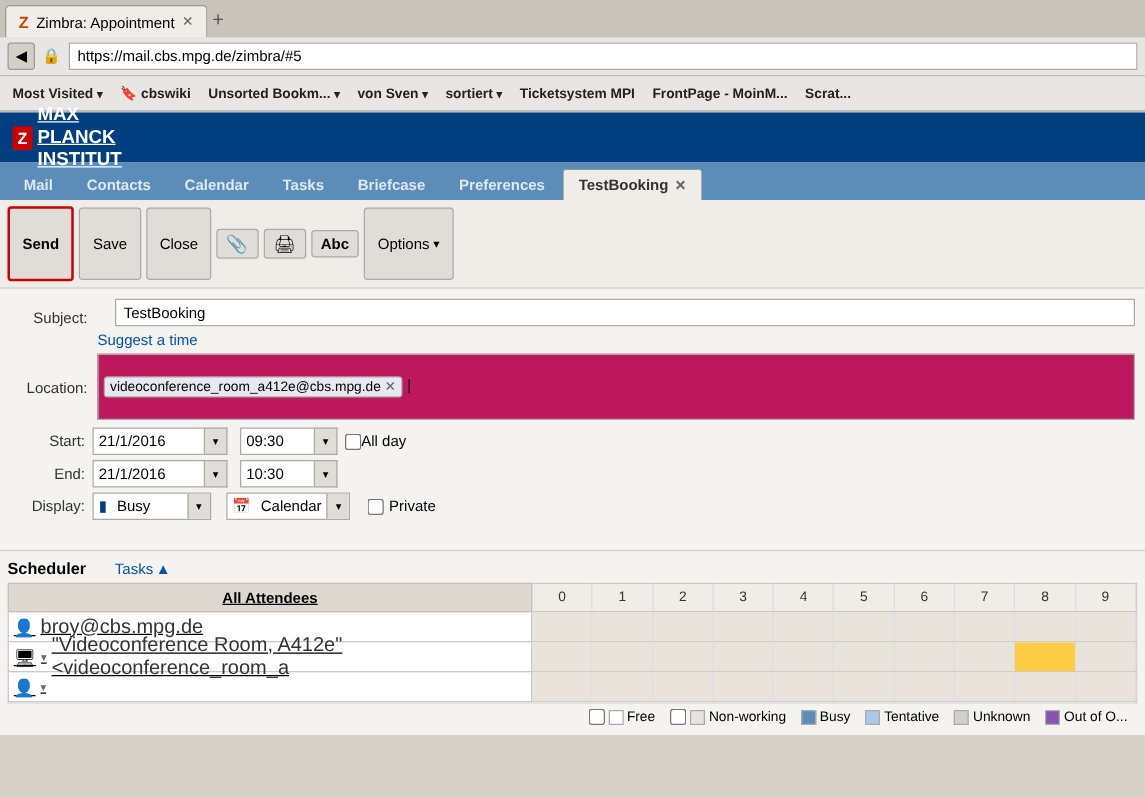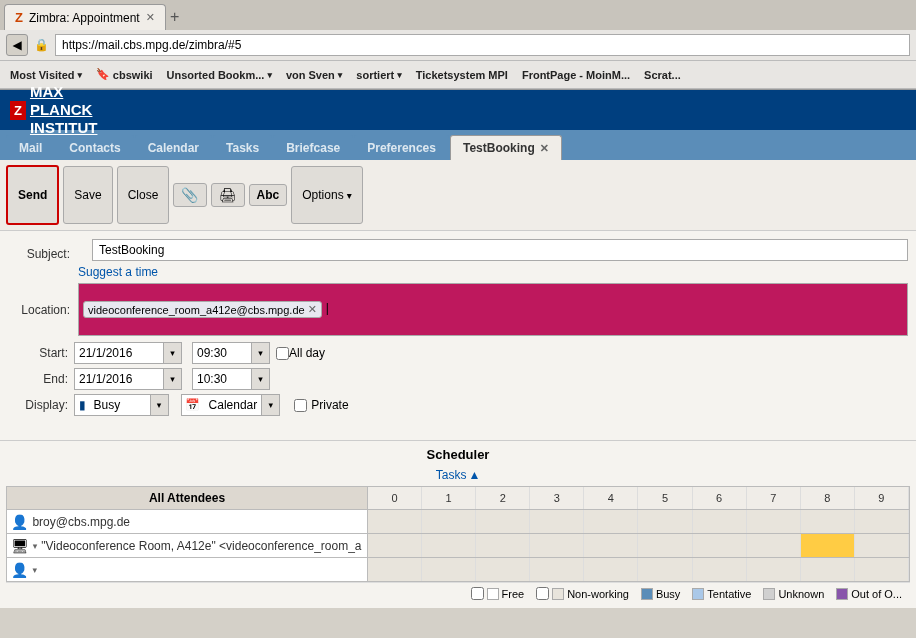--- a/index.html
+++ b/index.html
@@ -76,31 +76,31 @@
     .status-text { padding: 2px 4px; font-size: 12px; flex: 1; min-width: 60px; }
     .status-arrow { background: #e0ddd8; border-left: 1px solid #aaa; height: 100%; width: 18px; cursor: pointer; display: flex; align-items: center; justify-content: center; font-size: 9px; }
     .calendar-select { display: flex; align-items: center; border: 1px solid #aaa; background: white; height: 22px; }
     .cal-icon { padding: 2px 4px; font-size: 12px; }
     .cal-text { padding: 2px 4px; font-size: 12px; }
     .cal-arrow { background: #e0ddd8; border-left: 1px solid #aaa; height: 100%; width: 18px; cursor: pointer; display: flex; align-items: center; justify-content: center; font-size: 9px; }
     .private-label { display: flex; align-items: center; gap: 4px; font-size: 12px; cursor: pointer; }
 
     
     .scheduler-section { background: #f5f3ef; padding: 4px 6px; }
-    .scheduler-header { display: flex; align-items: center; gap: 6px; padding: 2px 0 4px; font-weight: bold; font-size: 13px; flex-direction: column; }
+    .scheduler-header { display: flex; align-items: center; gap: 23px; padding: 2px 0 4px; font-weight: bold; font-size: 13px; }
     .scheduler-toggle { color: #0055aa; cursor: pointer; font-size: 12px; font-weight: normal; display: flex; align-items: center; gap: 2px; }
 
     
     .scheduler-grid-wrap { overflow: hidden; }
     .scheduler-grid { display: flex; }
-    .scheduler-names { width: 362px; flex-shrink: 0; }
+    .scheduler-names { width: 420px; flex-shrink: 0; text-decoration: underline; }
     .scheduler-names-header { height: 24px; background: #ddd8d0; border: 1px solid #bbb; display: flex; align-items: center; justify-content: center; font-size: 12px; font-weight: bold; }
     .scheduler-row { height: 24px; border: 1px solid #bbb; border-top: none; display: flex; align-items: center; padding: 0 4px; gap: 4px; background: white; }
     .attendee-icon { font-size: 14px; }
-    .attendee-name { font-size: 12px; color: #333; flex: 1; }
+    .attendee-name { font-size: 16px; color: #333; flex: 1; }
     .attendee-dropdown { cursor: pointer; font-size: 9px; color: #666; }
 
     .scheduler-timeline { flex: 1; overflow: hidden; }
     .timeline-header { height: 24px; background: #f0ede8; border: 1px solid #bbb; border-left: none; display: flex; }
     .time-col { flex: 1; text-align: center; font-size: 11px; border-right: 1px solid #ddd; display: flex; align-items: center; justify-content: center; color: #333; }
     .timeline-row { height: 24px; border: 1px solid #bbb; border-top: none; border-left: none; display: flex; background: #f0ede8; }
     .timeline-cell { flex: 1; border-right: 1px solid #ddd; height: 100%; }
     .timeline-cell.warning { background: #ffcc44; }
     .timeline-cell.light { background: #e8e4dc; }
 

